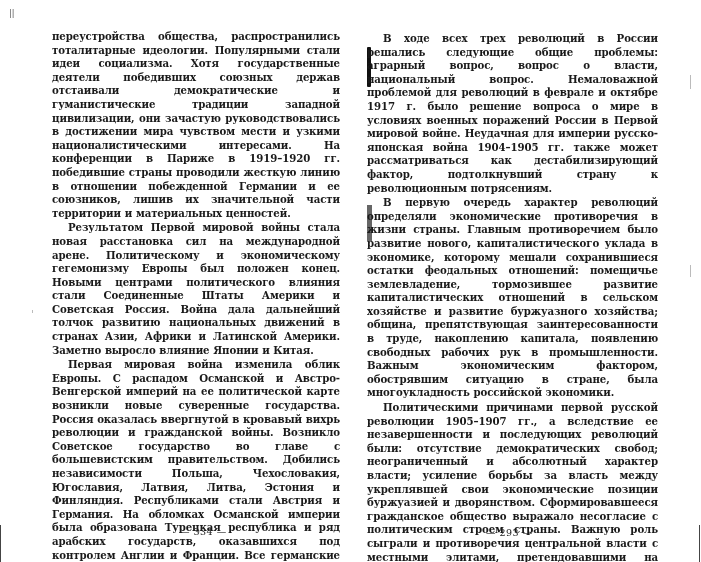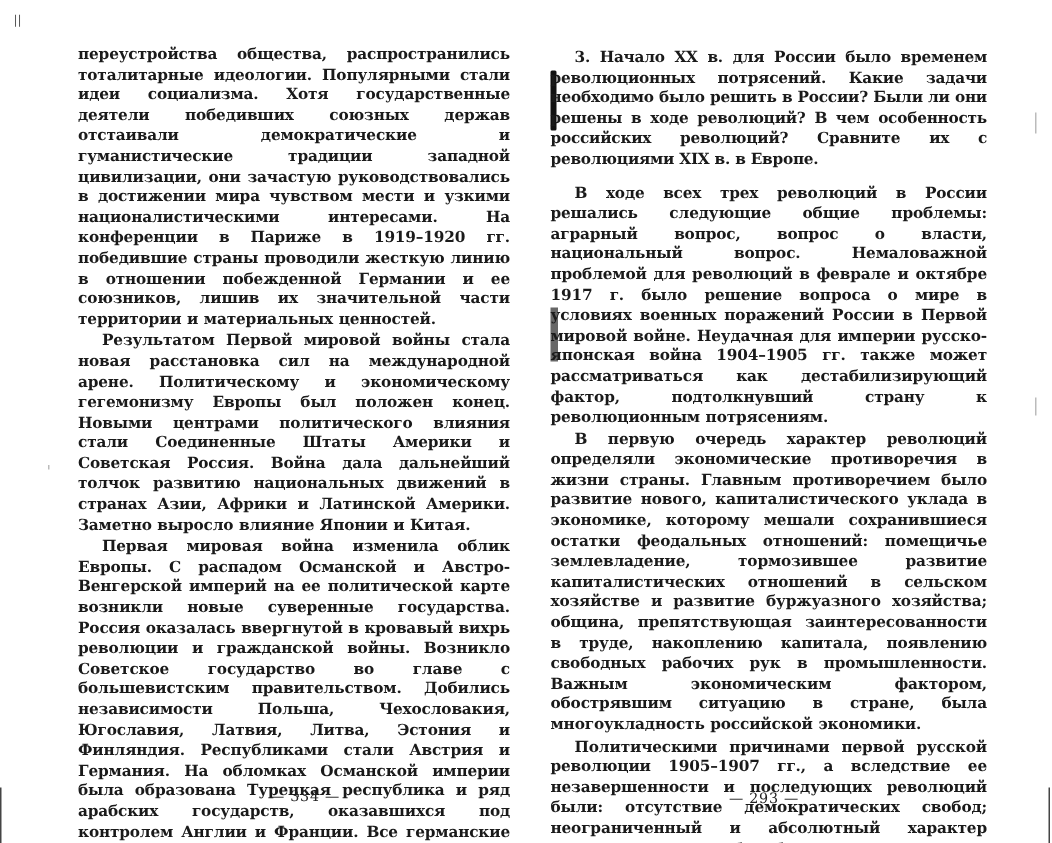--- a/index.html
+++ b/index.html
@@ -46,21 +46,20 @@
     <p class="para">Результатом Первой мировой войны стала новая расстановка сил на международной арене. Политическому и экономическому гегемонизму Европы был положен конец. Новыми центрами политического влияния стали Соединенные Штаты Америки и Советская Россия. Война дала дальнейший толчок развитию национальных движений в странах Азии, Африки и Латинской Америки. Заметно выросло влияние Японии и Китая.</p>
     <p class="para">Первая мировая война изменила облик Европы. С распадом Османской и Австро-Венгерской империй на ее политической карте возникли новые суверенные государства. Россия оказалась ввергнутой в кровавый вихрь революции и гражданской войны. Возникло Советское государство во главе с большевистским правительством. Добились независимости Польша, Чехословакия, Югославия, Латвия, Литва, Эстония и Финляндия. Республиками стали Австрия и Германия. На обломках Османской империи была образована Турецкая республика и ряд арабских государств, оказавшихся под контролем Англии и Франции. Все германские колонии были поделены между странами Антанты.</p>
     <p class="para">Первую мировую войну нельзя рассматривать в качестве закономерного этапа исторического развития. Предвоенный кризис и сам ход военных действий доказали, что спорные вопросы межгосударственных отношений необходимо и должно решать за столом переговоров, в поиске приемлемых компромиссов.</p>
   </div>
   <div class="page-number left">— 334 —</div>
 
   <div class="scan-mark q"></div>
   <div class="scan-mark p"></div>
 
   <div class="page right">
-    <p class="question">3. Начало XX в. для России было временем революционных потрясений. Какие задачи необходимо было решить в России? Были ли они решены в ходе революций? В чем особенность российских революций? Сравните их с революциями XIX в. в Европе.</p>
     <p class="para">В ходе всех трех революций в России решались следующие общие проблемы: аграрный вопрос, вопрос о власти, национальный вопрос. Немаловажной проблемой для революций в феврале и октябре 1917 г. было решение вопроса о мире в условиях военных поражений России в Первой мировой войне. Неудачная для империи русско-японская война 1904–1905 гг. также может рассматриваться как дестабилизирующий фактор, подтолкнувший страну к революционным потрясениям.</p>
     <p class="para">В первую очередь характер революций определяли экономические противоречия в жизни страны. Главным противоречием было развитие нового, капиталистического уклада в экономике, которому мешали сохранившиеся остатки феодальных отношений: помещичье землевладение, тормозившее развитие капиталистических отношений в сельском хозяйстве и развитие буржуазного хозяйства; община, препятствующая заинтересованности в труде, накоплению капитала, появлению свободных рабочих рук в промышленности. Важным экономическим фактором, обострявшим ситуацию в стране, была многоукладность российской экономики.</p>
     <p class="para">Политическими причинами первой русской революции 1905–1907 гг., а вследствие ее незавершенности и последующих революций были: отсутствие демократических свобод; неограниченный и абсолютный характер власти; усиление борьбы за власть между укреплявшей свои экономические позиции буржуазией и дворянством. Сформировавшееся гражданское общество выражало несогласие с политическим строем страны. Важную роль сыграли и противоречия центральной власти с местными элитами, претендовавшими на участие в управлении.</p>
 
   </div>
   <div class="page-number right">— 293 —</div>
 
   <div class="edge left"></div>
   <div class="edge right"></div>
   <div class="speck" style="left:32px;top:310px;height:3px;"></div>

